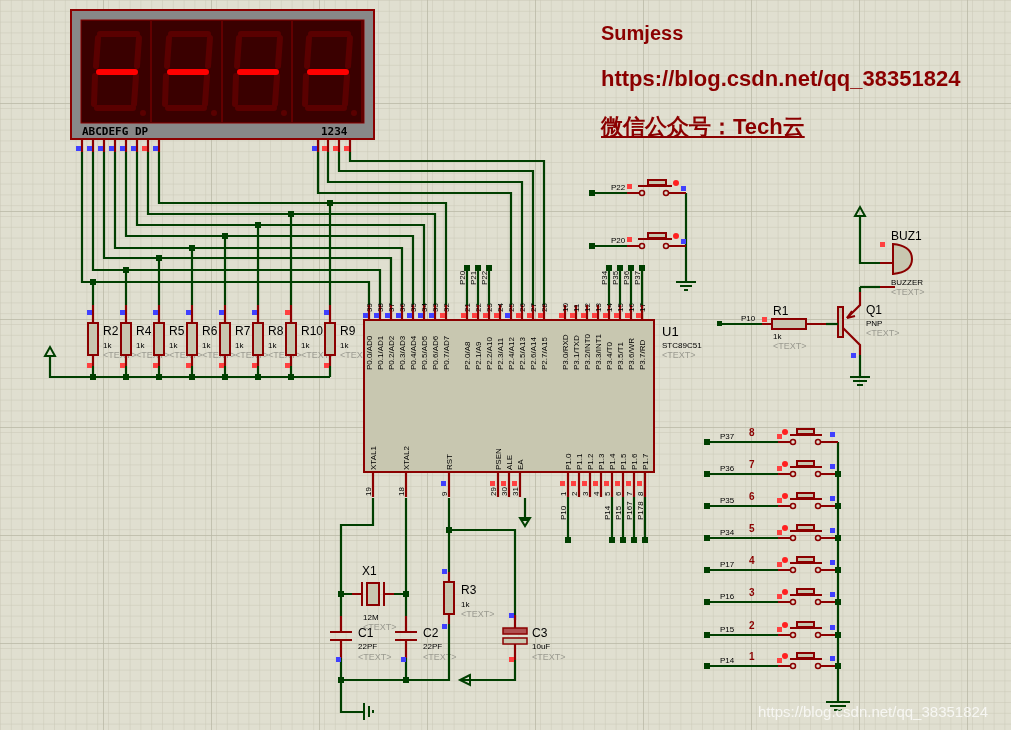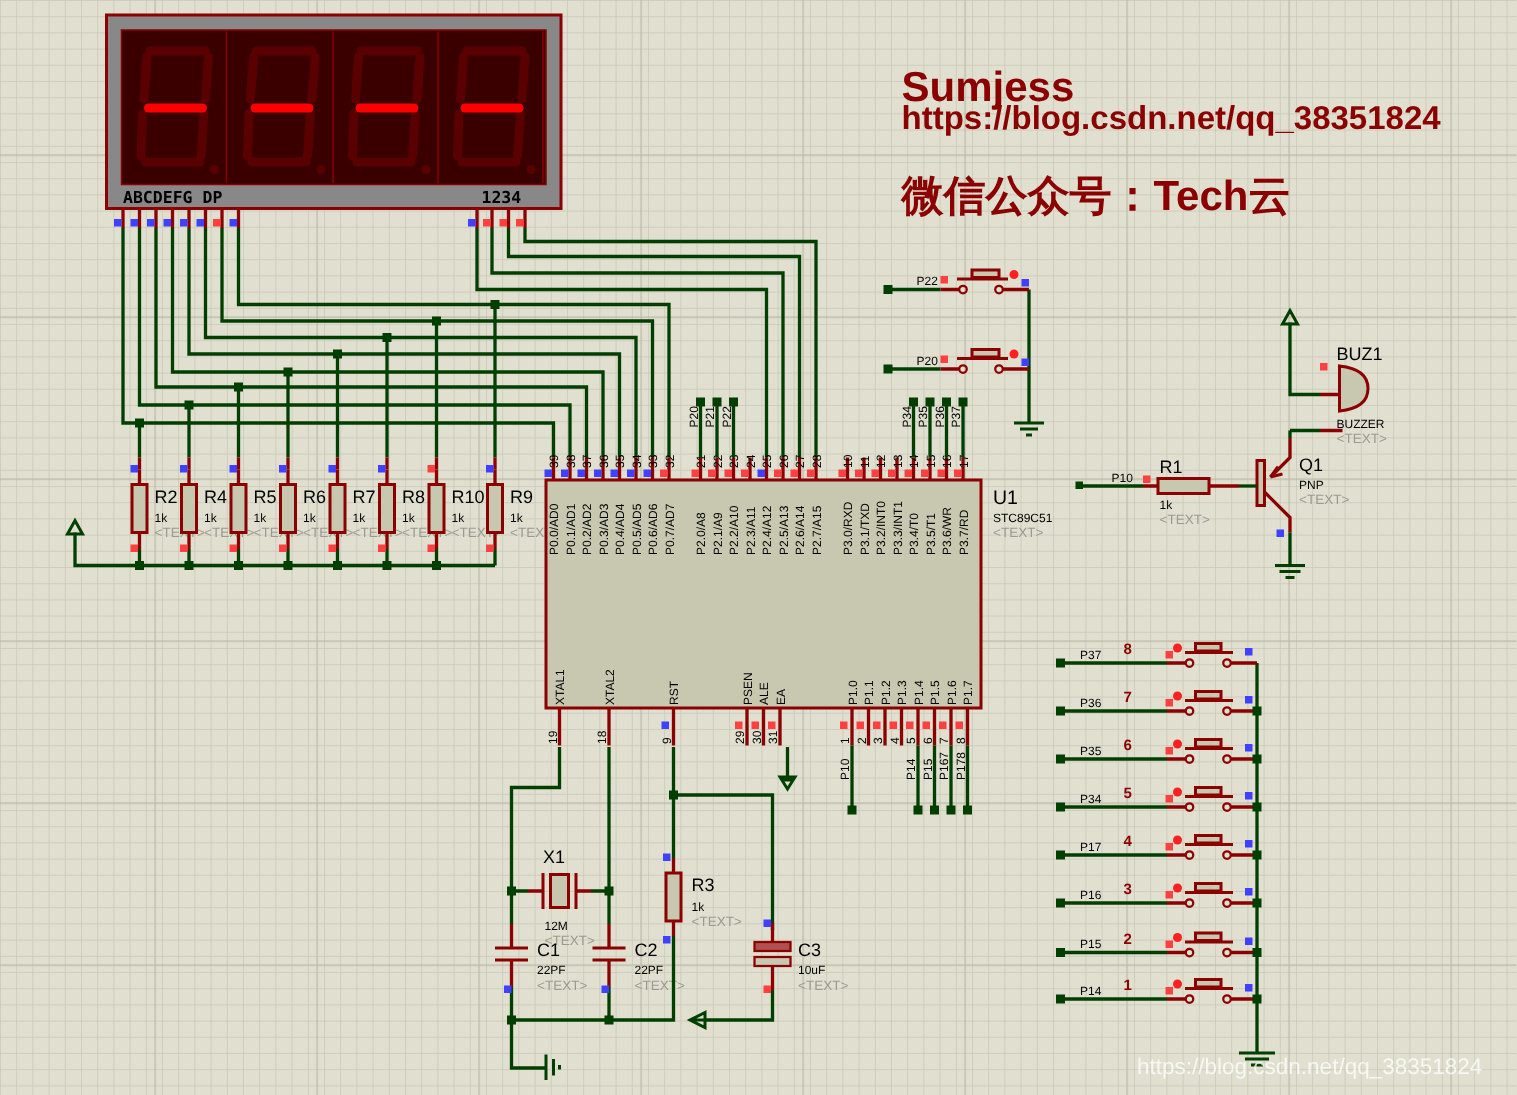--- a/index.html
+++ b/index.html
@@ -4,23 +4,23 @@
 <style>
   html,body{margin:0;padding:0;}
   body{width:1011px;height:730px;overflow:hidden;background:#e0dfd0;font-family:"Liberation Sans",sans-serif;}
   #canvas{position:absolute;left:0;top:0;width:1011px;height:730px;}
   .wire{stroke:#003f00;stroke-width:2.2;fill:none;}
   .pin{stroke:#8b0000;stroke-width:2.2;fill:none;}
   .body{fill:#c8c7b0;stroke:#8b0000;stroke-width:2;}
   .lbl{font-family:"Liberation Sans",sans-serif;fill:#000;}
   .txt{font-family:"Liberation Sans",sans-serif;fill:#9a9a90;font-size:9px;}
   .banner{position:absolute;left:601px;color:#8b0000;font-family:"Liberation Sans",sans-serif;font-weight:bold;}
-  #b-name{top:22px;font-size:28px;margin-top:20px;}
+  #b-name{top:22px;font-size:20px;}
   #b-url{top:66px;font-size:22px;}
-  #b-wx{top:112px;font-size:28px;}
+  #b-wx{top:112px;font-size:22px;text-decoration:underline;}
   #watermark{position:absolute;left:758px;top:703px;font-size:15px;color:rgba(255,255,255,0.75);font-family:"Liberation Sans",sans-serif;}
 </style>
 </head>
 <body>
 
 <svg id="canvas" xmlns="http://www.w3.org/2000/svg" width="1011" height="730">
   <defs>
     <pattern id="gsmall" width="10.8" height="10.8" patternUnits="userSpaceOnUse">
       <path d="M10.8 0 L0 0 0 10.8" fill="none" stroke="#c9c8b6" stroke-width="1"></path>
     </pattern>

